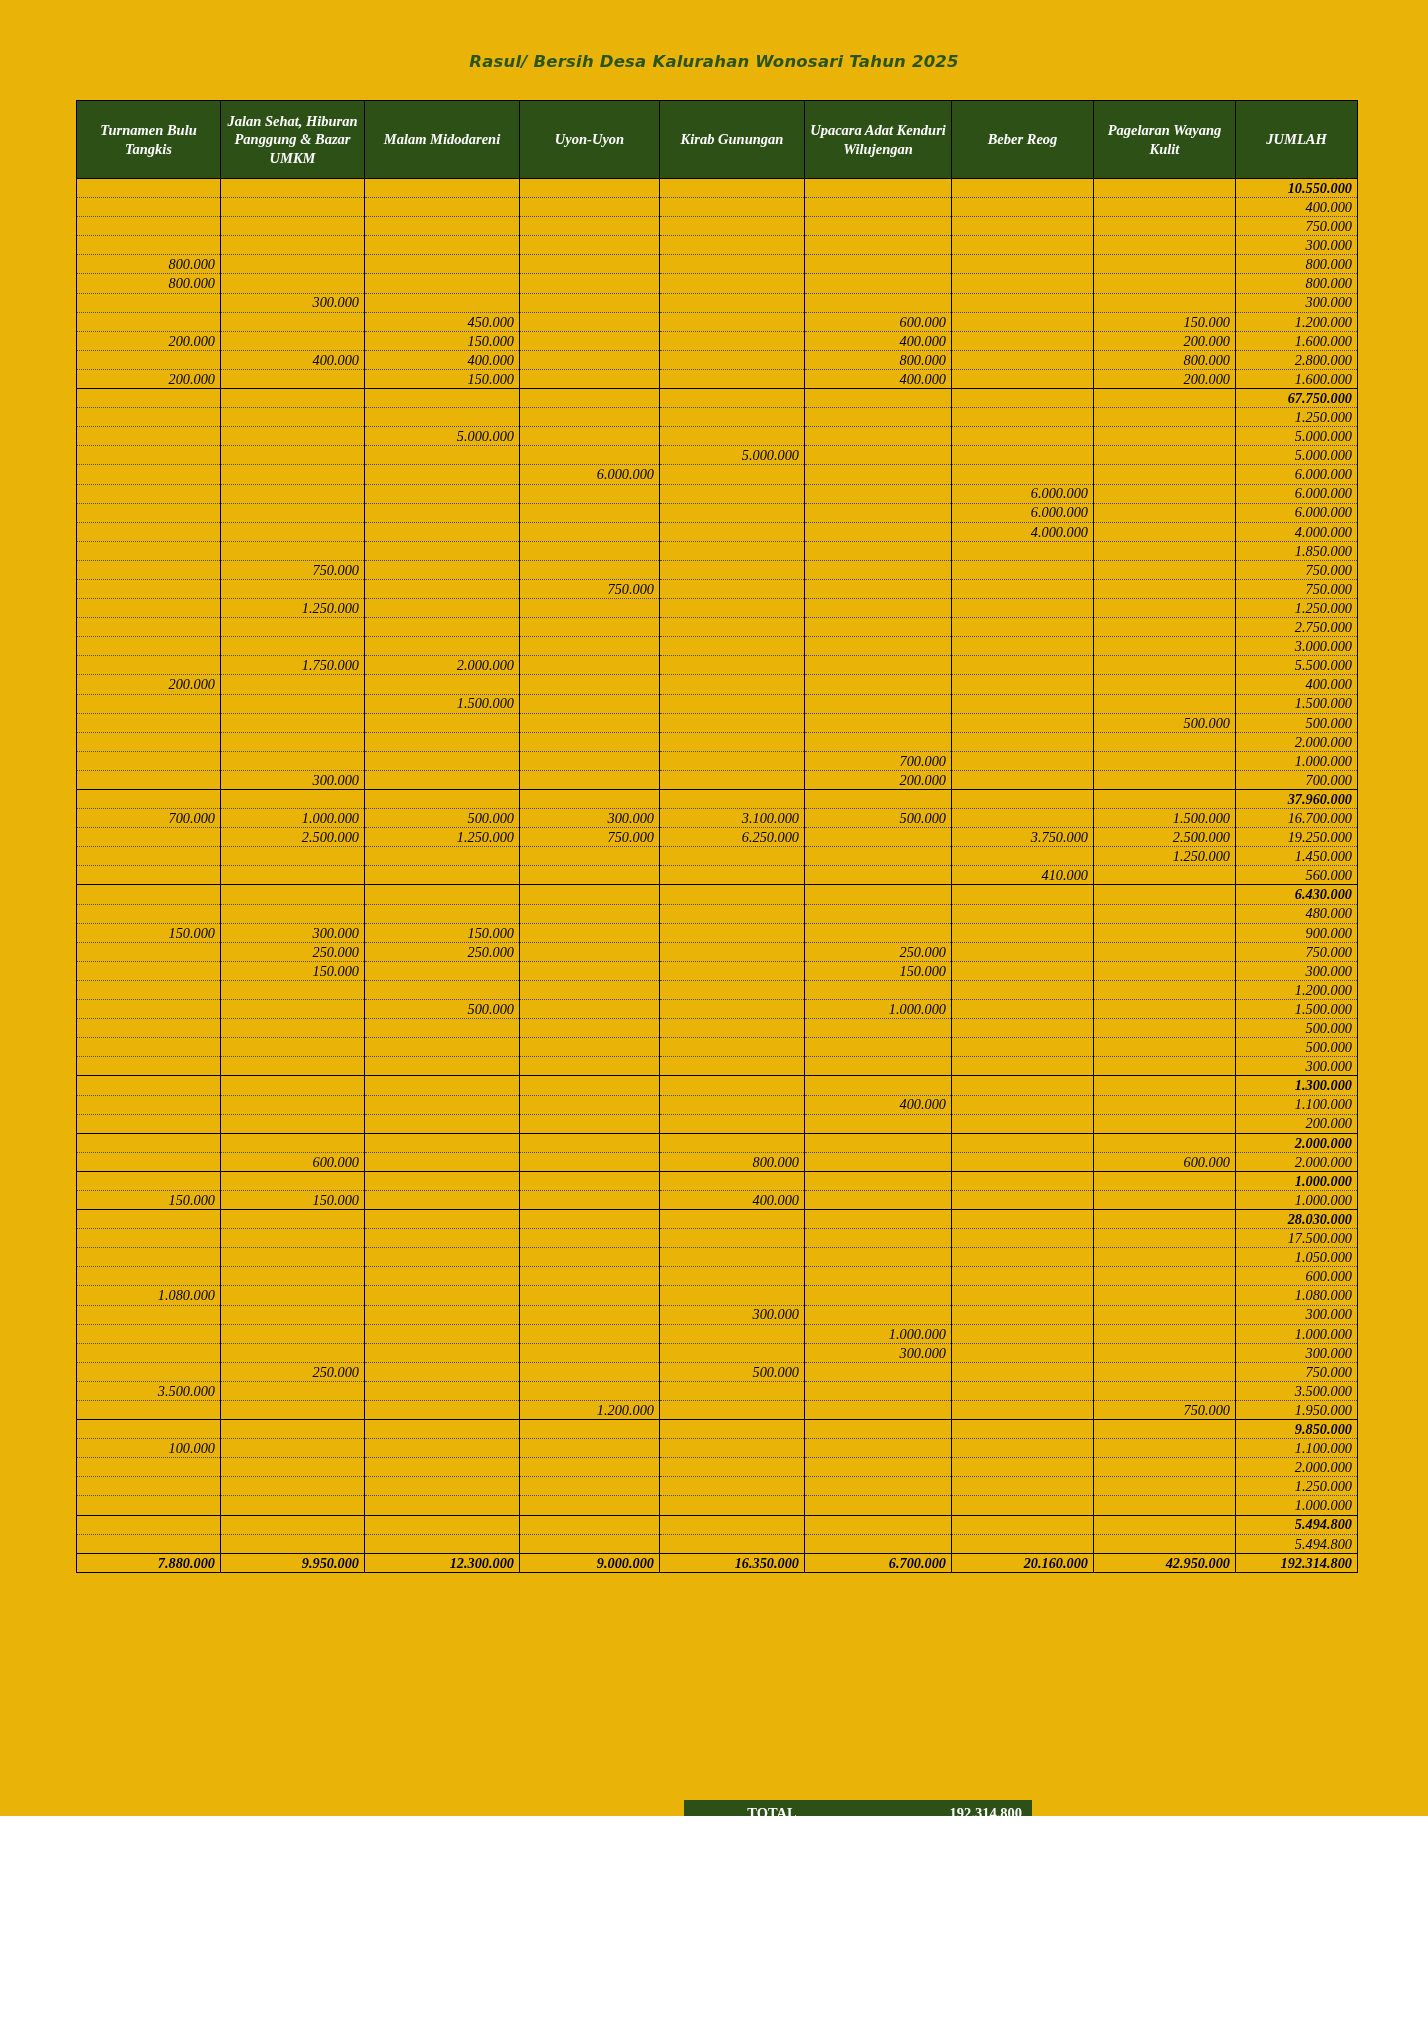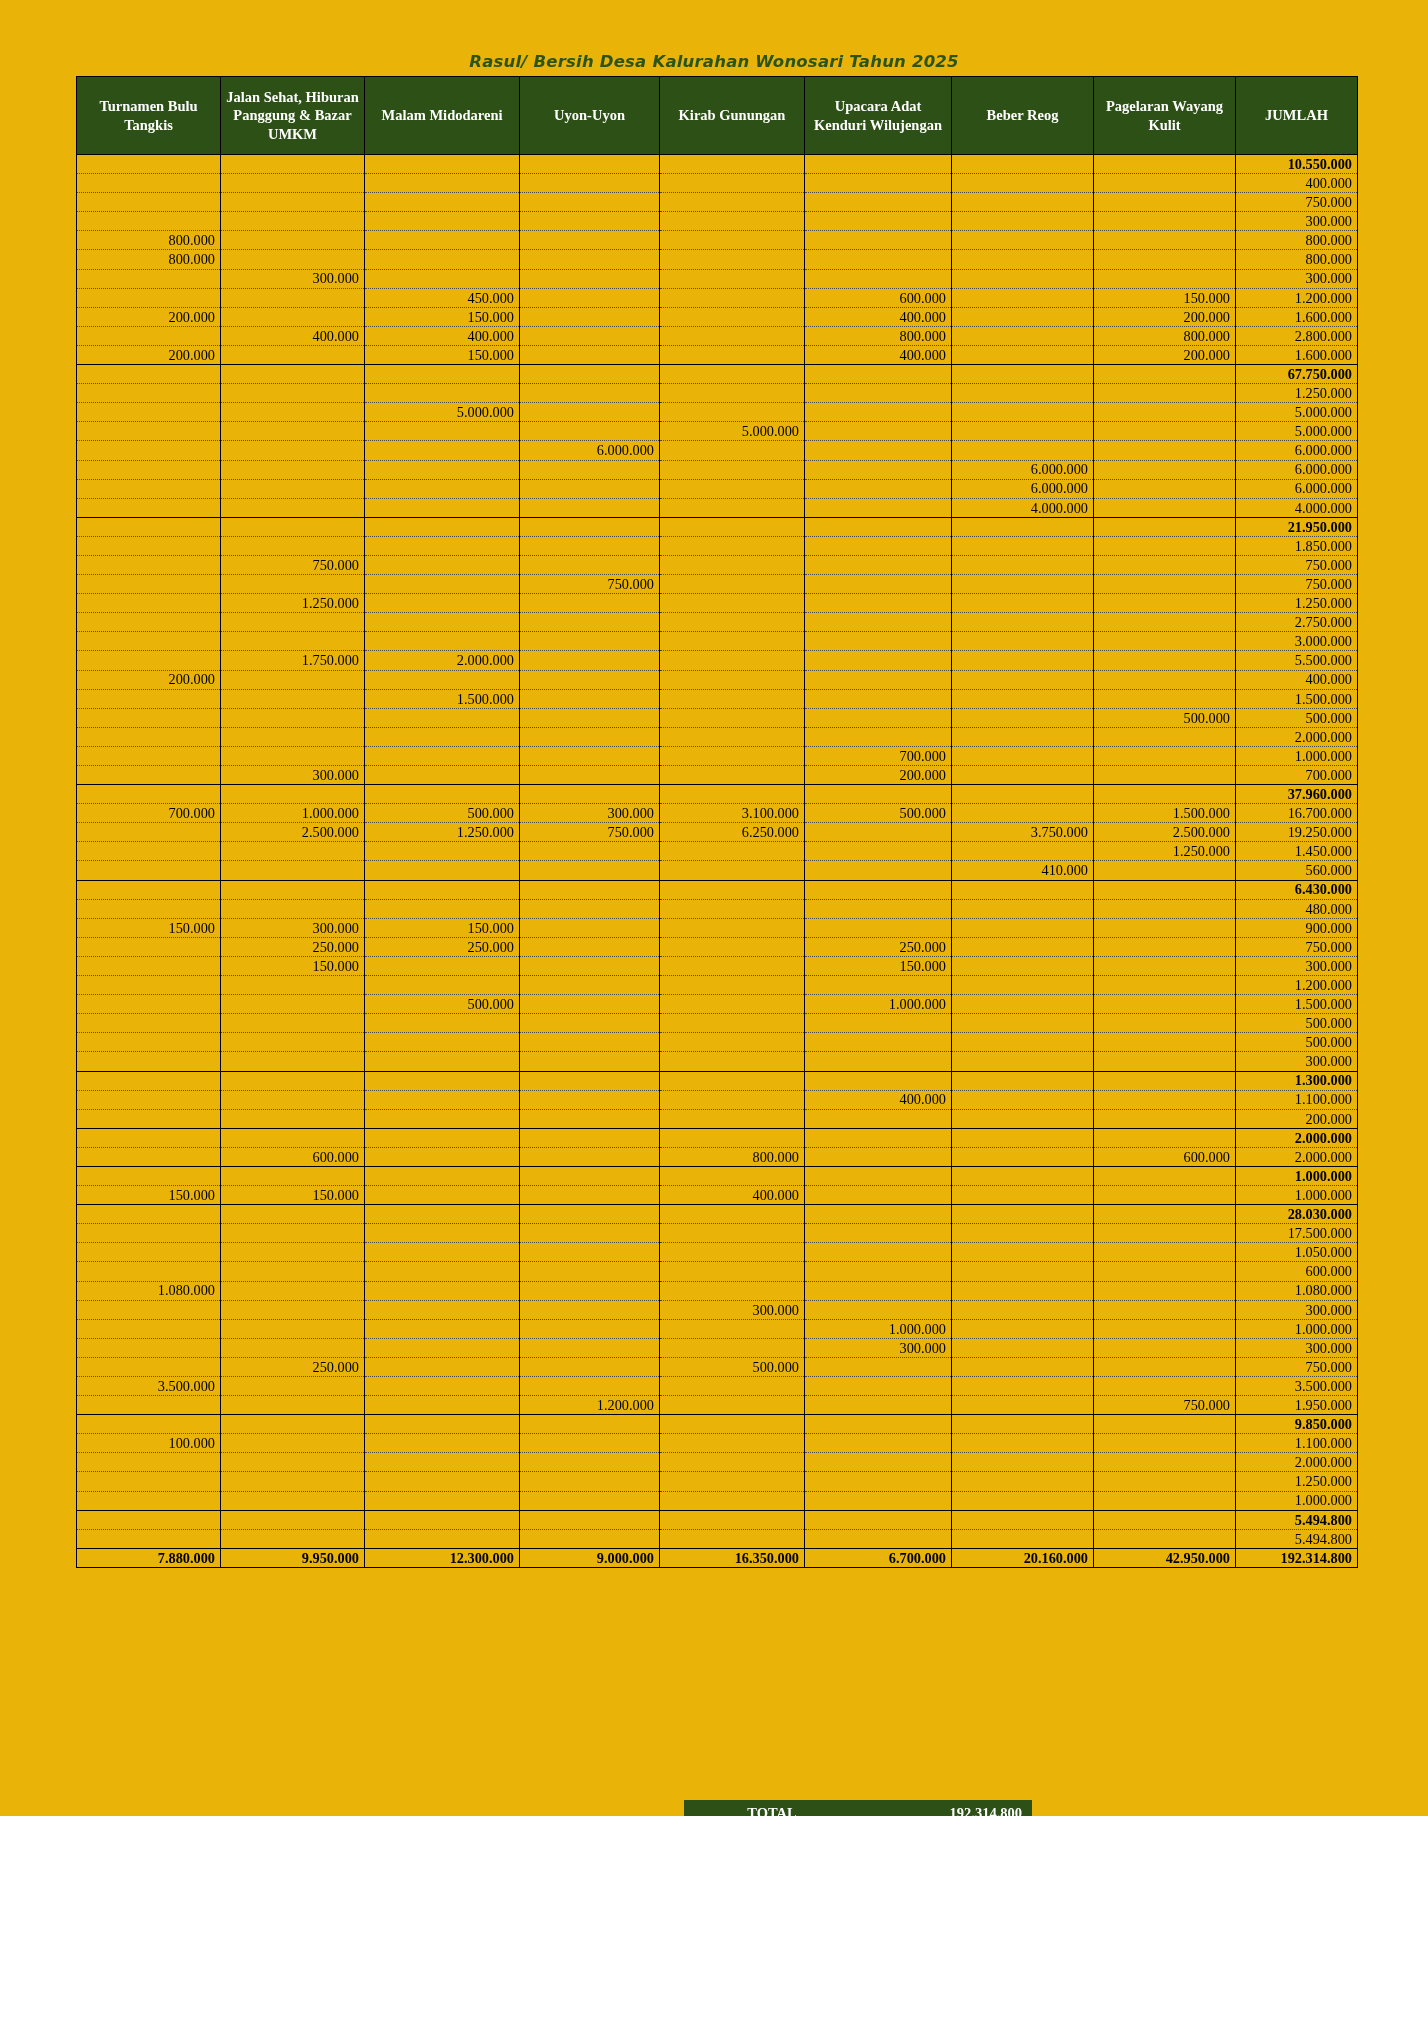--- a/index.html
+++ b/index.html
@@ -21,22 +21,23 @@
     text-align: center;
     font-family: "DejaVu Sans", sans-serif;
     font-weight: bold;
     font-style: italic;
     font-size: 16.5px;
     color: #2a5418;
     letter-spacing: .2px;
   }
   #table-wrap {
     position: absolute;
-    left: 76px; top: 76px;
+    left: 76px; top: 100px;
     width: 1281px;
+    font-style: italic;
   }
   table.budget {
     border-collapse: collapse;
     width: 1281px;
     table-layout: fixed;
     font-size: 14.5px;
     color: #000;
   }
   table.budget col.c0 { width: 144px; }
   table.budget col.c1 { width: 144px; }
@@ -339,31 +340,20 @@
             <td></td>
             <td></td>
             <td></td>
             <td></td>
             <td></td>
             <td></td>
             <td>4.000.000</td>
             <td></td>
             <td>4.000.000</td>
           </tr>
-          <tr class="bold top-solid">
-            <td></td>
-            <td></td>
-            <td></td>
-            <td></td>
-            <td></td>
-            <td></td>
-            <td></td>
-            <td></td>
-            <td>21.950.000</td>
-          </tr>
           <tr>
             <td></td>
             <td></td>
             <td></td>
             <td></td>
             <td></td>
             <td></td>
             <td></td>
             <td></td>
             <td>1.850.000</td>

